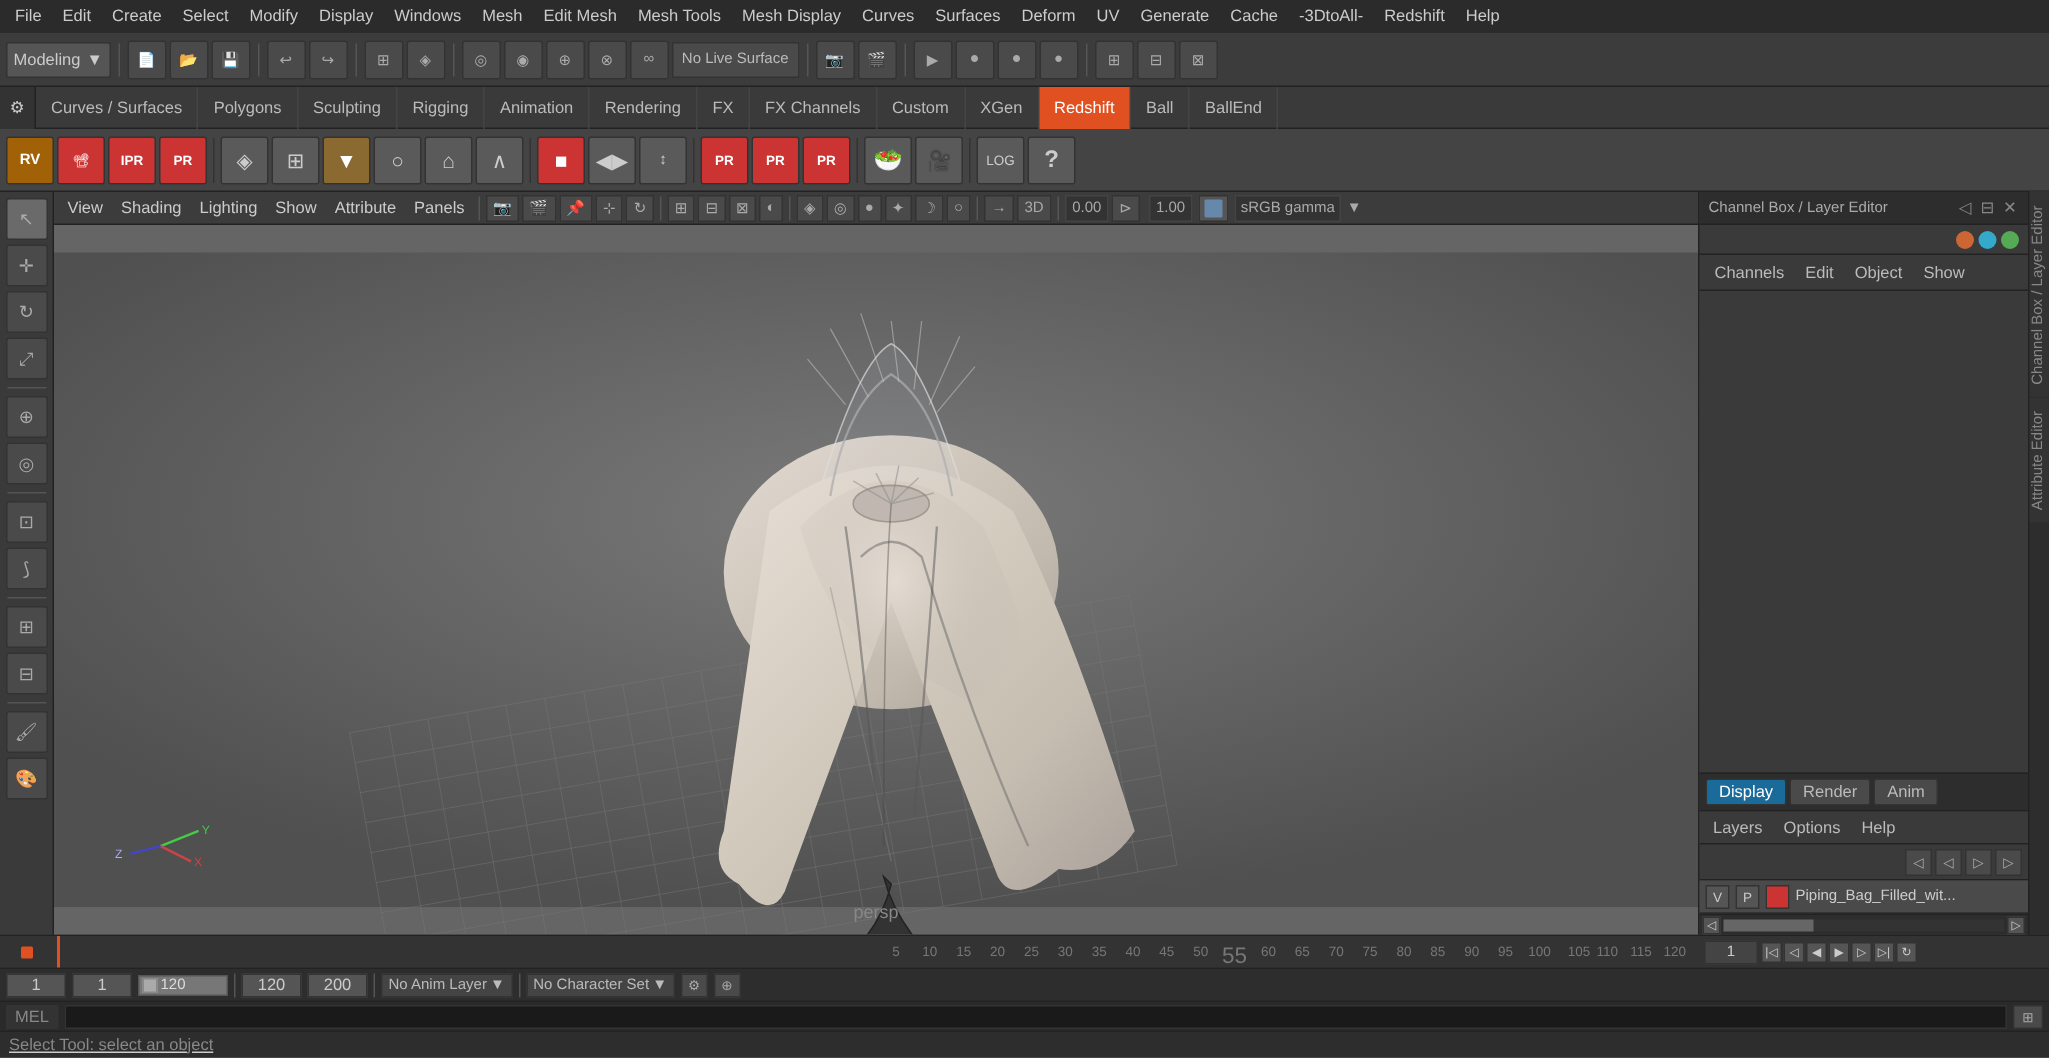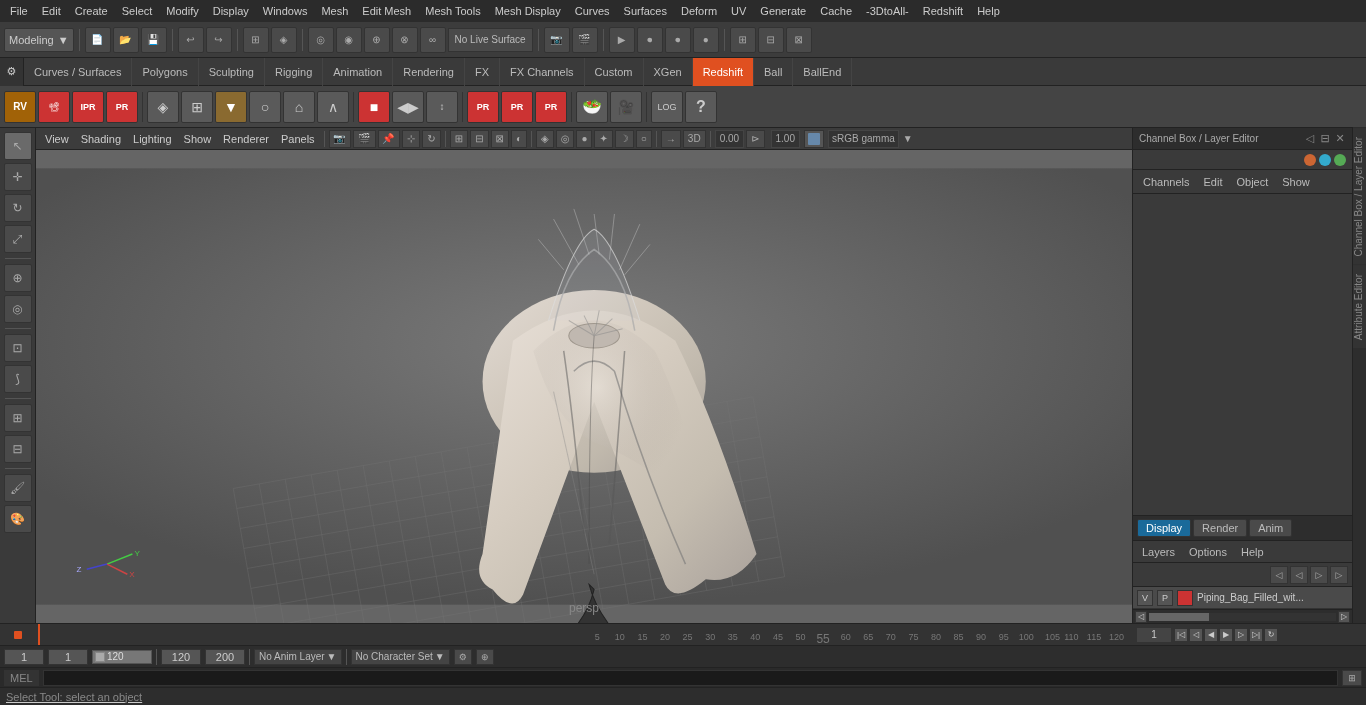--- a/index.html
+++ b/index.html
@@ -367,21 +367,21 @@
     <div class="left-btn">🎨</div>
   </div>
 
   <div id="viewport">
 
     <div id="viewport-toolbar">
       <span class="vp-menu">View</span>
       <span class="vp-menu">Shading</span>
       <span class="vp-menu">Lighting</span>
       <span class="vp-menu">Show</span>
-      <span class="vp-menu">Renderer</span>
+      <span class="vp-menu">Attribute</span>
       <span class="vp-menu">Panels</span>
       <div class="vp-separator"></div>
 
       <div class="vp-btn">📷</div>
       <div class="vp-btn">🎬</div>
       <div class="vp-btn">📌</div>
       <div class="vp-btn">⊹</div>
       <div class="vp-btn">↻</div>
       <div class="vp-separator"></div>
       <div class="vp-btn">⊞</div>
@@ -605,21 +605,21 @@
       <span style="font-size:9px; color:#777; flex:1; text-align:center;">5</span>
       <span style="font-size:9px; color:#777; flex:1; text-align:center;">10</span>
       <span style="font-size:9px; color:#777; flex:1; text-align:center;">15</span>
       <span style="font-size:9px; color:#777; flex:1; text-align:center;">20</span>
       <span style="font-size:9px; color:#777; flex:1; text-align:center;">25</span>
       <span style="font-size:9px; color:#777; flex:1; text-align:center;">30</span>
       <span style="font-size:9px; color:#777; flex:1; text-align:center;">35</span>
       <span style="font-size:9px; color:#777; flex:1; text-align:center;">40</span>
       <span style="font-size:9px; color:#777; flex:1; text-align:center;">45</span>
       <span style="font-size:9px; color:#777; flex:1; text-align:center;">50</span>
-      <span style="font-size:12px; color:#777; flex:1; text-align:center;">55</span>
+      <span style="font-size:15px; color:#777; flex:1; text-align:center;">55</span>
       <span style="font-size:9px; color:#777; flex:1; text-align:center;">60</span>
       <span style="font-size:9px; color:#777; flex:1; text-align:center;">65</span>
       <span style="font-size:9px; color:#777; flex:1; text-align:center;">70</span>
       <span style="font-size:9px; color:#777; flex:1; text-align:center;">75</span>
       <span style="font-size:9px; color:#777; flex:1; text-align:center;">80</span>
       <span style="font-size:9px; color:#777; flex:1; text-align:center;">85</span>
       <span style="font-size:9px; color:#777; flex:1; text-align:center;">90</span>
       <span style="font-size:9px; color:#777; flex:1; text-align:center;">95</span>
       <span style="font-size:9px; color:#777; flex:1; text-align:center;">100</span>
       <span style="font-size:9px; color:#777; flex:1; text-align:right;">105</span>

